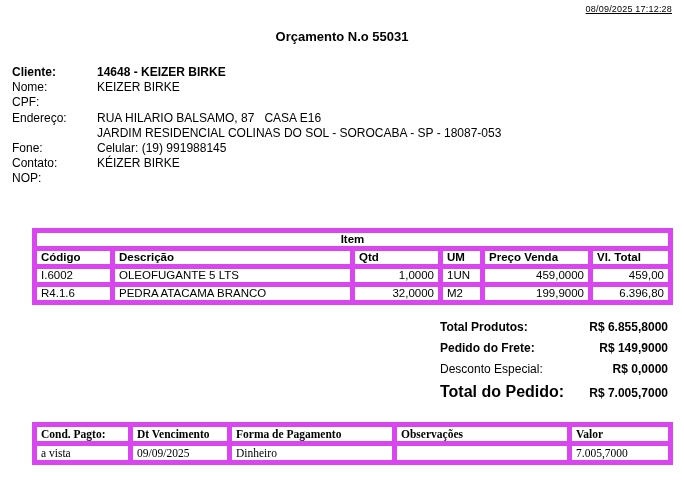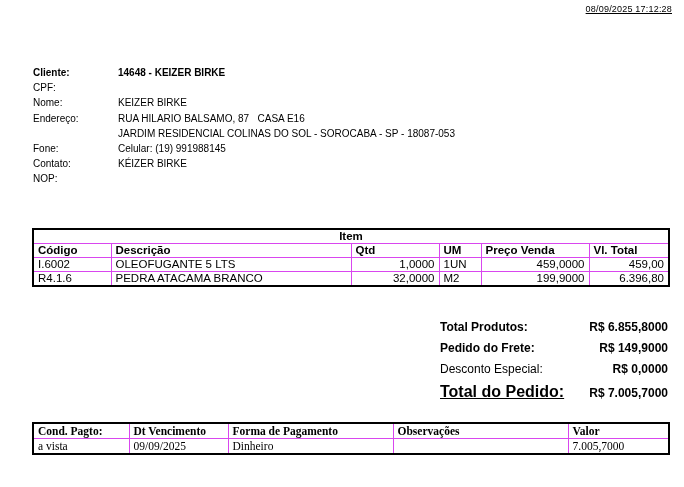--- a/index.html
+++ b/index.html
@@ -8,63 +8,64 @@
     font-family:"Liberation Sans", sans-serif; color:#000; overflow:hidden;
   }
   .timestamp {
     position:absolute; top:4px; right:12px;
     font-size:9px; text-decoration:underline; letter-spacing:0.2px;
   }
   .title {
     position:absolute; top:29px; left:0; width:100%;
     text-align:center; font-size:13px; font-weight:bold;
   }
-  .client { position:absolute; left:33px; top:65px; font-size:10px; line-height:15.2px; }
+  .client { position:absolute; left:12px; top:65px; font-size:12px; line-height:15.2px; }
   .client-row { display:flex; }
   .client-row.bold { font-weight:bold; }
   .client-label { flex:0 0 85px; width:85px; }
   .client-value { white-space:pre; }
 
   table { border-collapse:collapse; table-layout:fixed; }
   .doc-table { position:absolute; left:32px; width:636px; border:2px solid #000; }
-  .doc-table td { border:1px solid #d946ef; font-size:11.5px; line-height:13px; height:13px; padding:0 4px; overflow:hidden; white-space:nowrap; }
+  .doc-table td { border:5px solid #d946ef; font-size:11.5px; line-height:13px; height:13px; padding:0 4px; overflow:hidden; white-space:nowrap; }
   .items-table { top:228px; }
   .payment-table { top:422px;font-family:Liberation Serif, serif; }
   .payment-table td { height:14px; }
   .caption { text-align:center; font-weight:bold; }
   .th { font-weight:bold; }
   .c-center { text-align:left; }
   .c-left   { text-align:left; padding-left:6px; }
   .c-right  { text-align:right; padding-right:7px; }
 
   .totals { position:absolute; left:440px; top:320px; width:228px; }
   .totals-row { display:flex; justify-content:space-between; align-items:baseline; margin-bottom:7px; font-size:12px; font-weight:bold; }
   .totals-row .normal { font-weight:normal; }
   .totals-row.pedido { margin-top:2px; }
-  .totals-row.pedido .t-label { font-size:16px;text-decoration:underline; }
+  .totals-row.pedido .t-label { font-size:16px; }
 </style>
 </head>
 <body>
 
 <div class="page">
 
   <div class="timestamp">08/09/2025 17:12:28</div>
+  <div class="title">Orçamento N.o 55031</div>
 
   <div class="client">
     <div class="client-row bold">
       <span class="client-label">Cliente:</span>
       <span class="client-value">14648 - KEIZER BIRKE</span>
     </div>
     <div class="client-row">
+      <span class="client-label">Nome:</span>
+      <span class="client-value">KEIZER BIRKE</span>
+    </div>
+    <div class="client-row">
       <span class="client-label">CPF:</span>
       <span class="client-value"></span>
-    </div>
-    <div class="client-row">
-      <span class="client-label">Nome:</span>
-      <span class="client-value">KEIZER BIRKE</span>
     </div>
     <div class="client-row">
       <span class="client-label">Endereço:</span>
       <span class="client-value">RUA HILARIO BALSAMO, 87   CASA E16</span>
     </div>
     <div class="client-row">
       <span class="client-label"></span>
       <span class="client-value">JARDIM RESIDENCIAL COLINAS DO SOL - SOROCABA - SP - 18087-053</span>
     </div>
     <div class="client-row">

